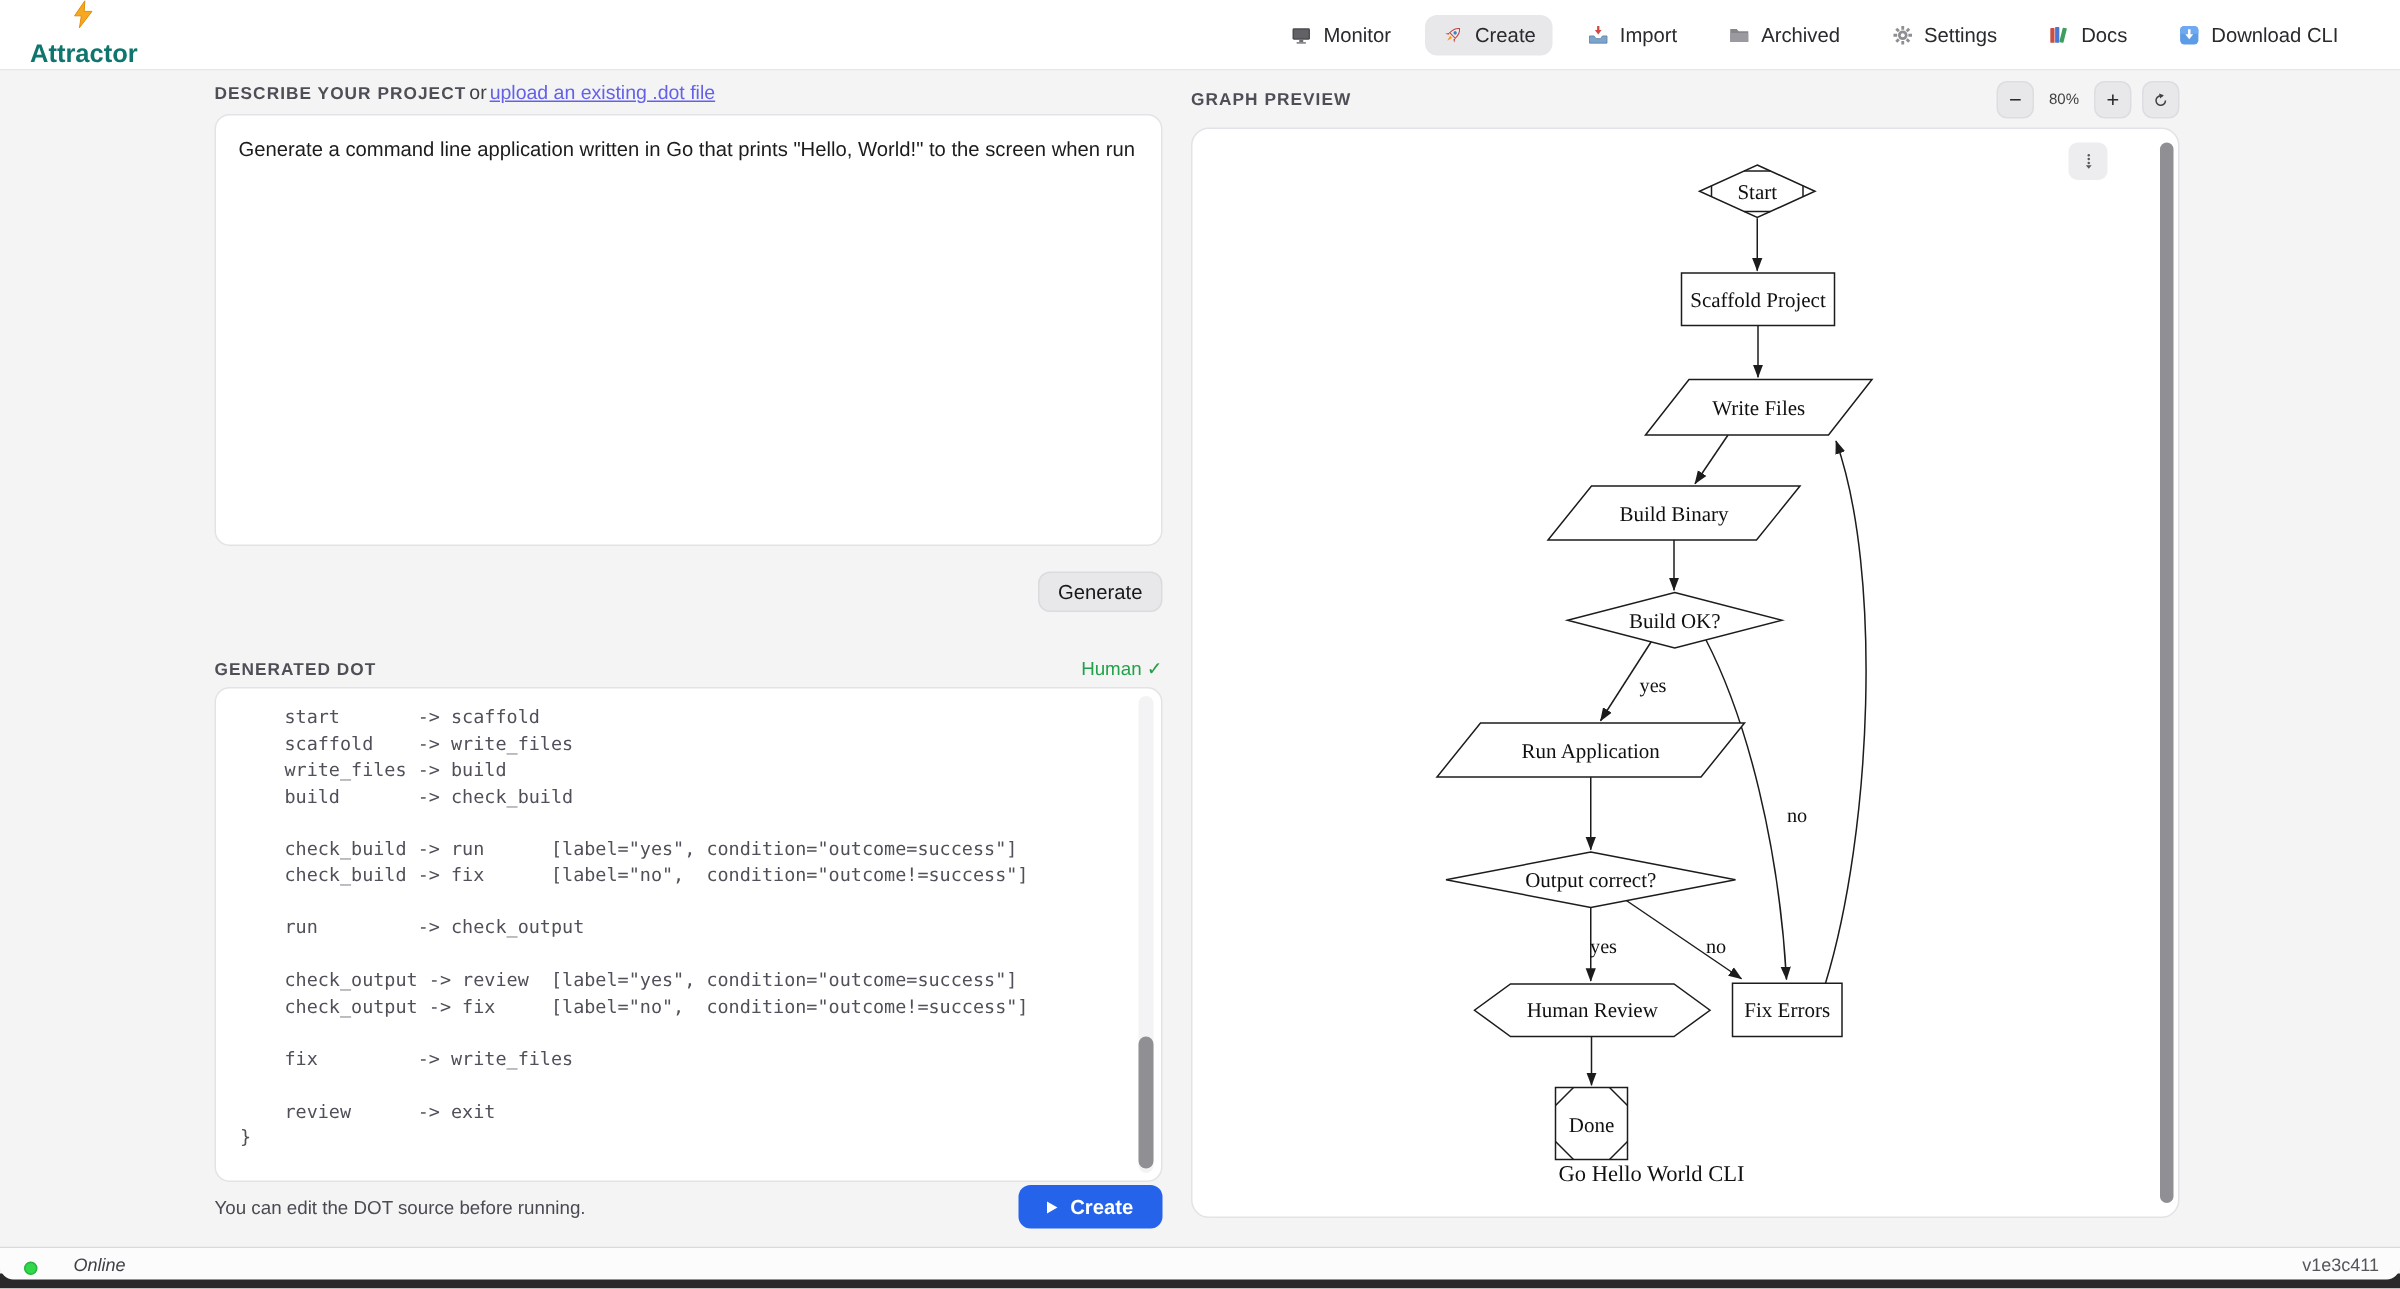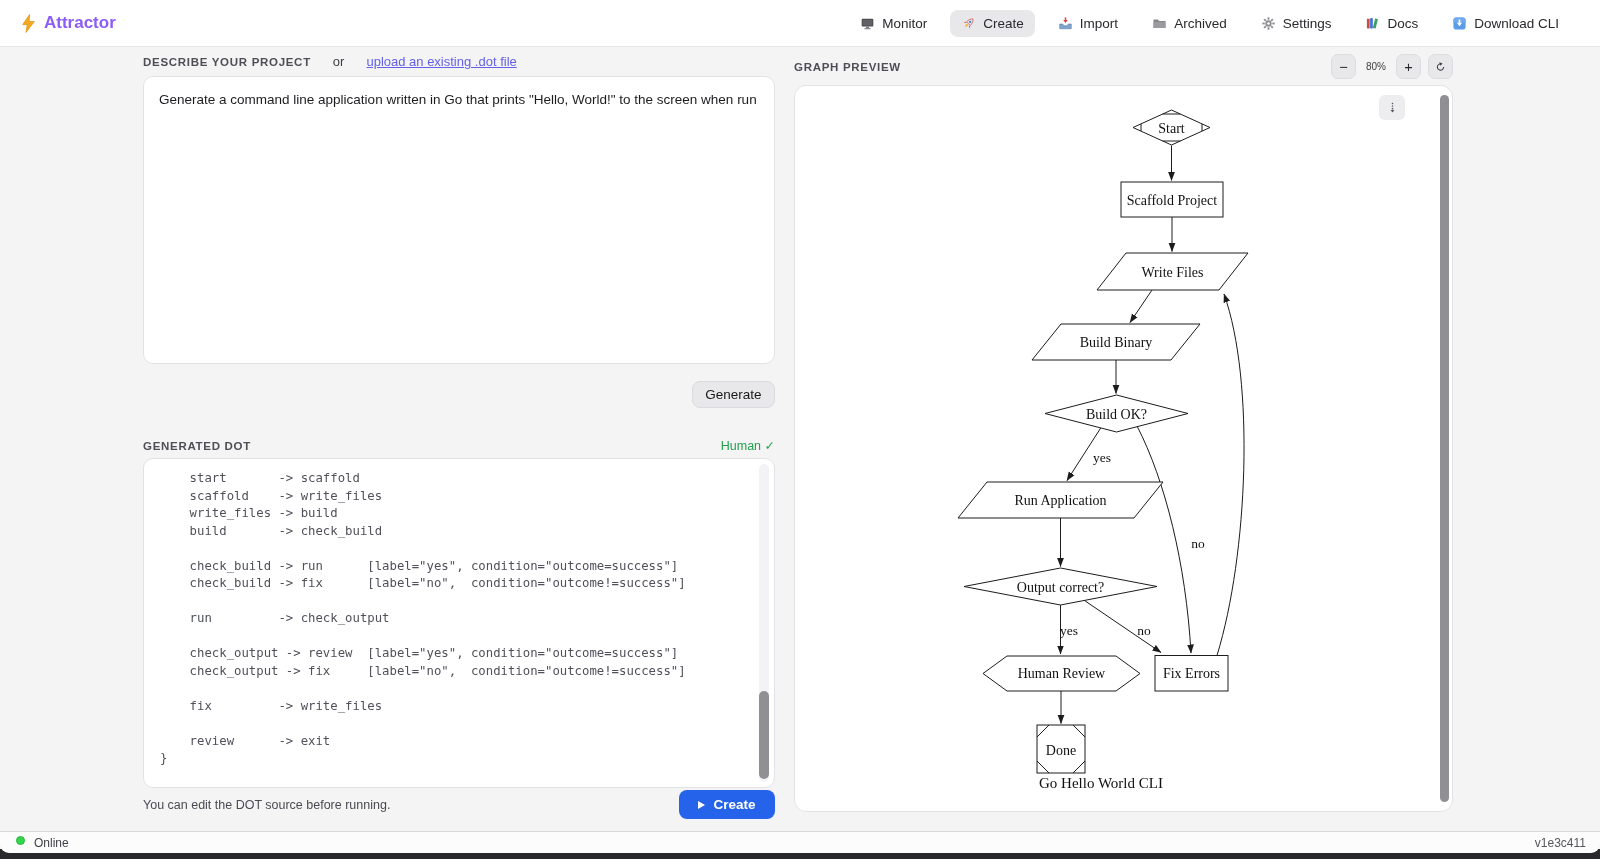--- a/index.html
+++ b/index.html
@@ -10,34 +10,34 @@
     -webkit-font-smoothing:antialiased;
   }
 
   
   .topbar {
     position:absolute; top:0; left:0; right:0; height:47px;
     background:#ffffff; border-bottom:1px solid #e6e6e9;
     display:flex; align-items:center; justify-content:space-between;
     padding:0 30px 0 20px; z-index:5;
   }
-  .logo { display:flex; align-items:center; gap:7px; font-size:17px; font-weight:700; color:#8b5cf6; }
+  .logo { display:flex; align-items:center; gap:7px; font-size:17px; font-weight:700; color:#0f766e;flex-direction:column; }
   .logo svg { width:17px; height:19px; }
   .nav { display:flex; align-items:center; gap:12px; }
   .nav-item {
     display:flex; align-items:flex-start; gap:7px; font-size:13.5px; font-weight:400;
     color:#29292e; padding:6px 11px; border-radius:8px; cursor:pointer; white-space:nowrap;
   }
   .nav-item.active { background:#e8e8ea; }
   .nicon { width:15px; height:15px; display:inline-flex; flex:none; }
   .nicon svg { width:100%; height:100%; }
 
   
   .left-col { position:absolute; left:143px; top:47px; width:632px; height:786px; }
-  .sec-head { position:absolute; top:7px; left:0; display:flex; align-items:baseline; gap:22px; }
+  .sec-head { position:absolute; top:7px; left:0; display:flex; align-items:baseline; gap:2px; }
   .kicker { font-size:11.5px; font-weight:700; letter-spacing:.7px; color:#4e4e56; }
   .or-text { font-size:13px; color:#3f3f46; }
   .upload-link { font-size:13px; color:#6461e8; text-decoration:underline; cursor:pointer; }
 
   .prompt-box {
     position:absolute; top:29px; left:0; width:632px; height:288px;
     background:#fff; border:1px solid #e3e3e7; border-radius:10px;
     padding:13px 15px; font-family:"Liberation Sans", sans-serif;
     font-size:13.5px; line-height:1.5; color:#1c1c1f; resize:none; outline:none;
   }
@@ -111,21 +111,21 @@
   .panel-scroll-thumb { position:absolute; right:3px; top:9px; bottom:9px; width:9px; background:#8f8f94; border-radius:5px; }
 
   
   .bottom-strip { position:absolute; left:0; bottom:0; width:100%; height:10px; background:#29292b; }
   .statusbar {
     position:absolute; left:0; right:0; bottom:6px; height:22px;
     background:#fcfcfd; border-top:1px solid #dadade; border-radius:0 0 9px 9px;
     display:flex; align-items:center; justify-content:space-between;
     padding:0 14px 0 16px; font-size:12px; color:#3f3f46; z-index:4;
   }
-  .online-wrap { display:flex; align-items:flex-start; gap:9px; }
+  .online-wrap { display:flex; align-items:flex-end; gap:24px;font-style:italic; }
   .online-dot { width:9px; height:9px; border-radius:50%; background:#32d74b; border:1px solid #27b43f; }
   .version { color:#55555c; }
 </style>
 </head>
 <body>
 
 <header class="topbar">
   <div class="logo">
     <svg viewBox="0 0 16 18">
         <polygon points="9,0.5 2.5,10 6.8,10 5.6,17.5 13.5,7.2 8.6,7.2" fill="#f6a821" stroke="#e08a00" stroke-width="0.6"></polygon>

